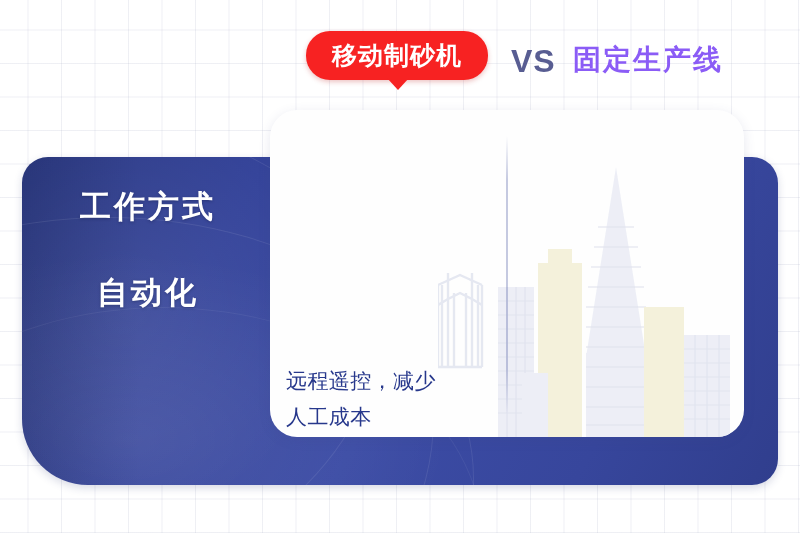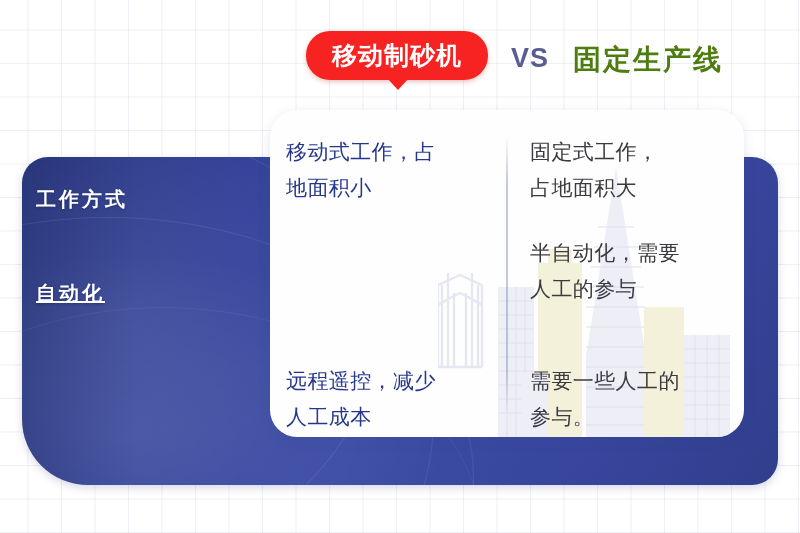--- a/index.html
+++ b/index.html
@@ -78,33 +78,33 @@
     width: 0; height: 0;
     border-left: 11px solid transparent;
     border-right: 11px solid transparent;
     border-top: 12px solid #f72222;
   }
 
   .vs-label {
     position: absolute;
     left: 494px;
     top: 19px;
-    font-size: 27px;
+    font-size: 32px;
     font-weight: bold;
     color: #585d92;
     letter-spacing: 1px;
   }
 
   .right-title {
     position: absolute;
     left: 556px;
     top: 17px;
     font-size: 28px;
     font-weight: bold;
-    color: #4d7c0f;
+    color: #8b5cf6;
     letter-spacing: 2px;
     white-space: nowrap;
   }
 
   
   .blue-panel {
     position: absolute;
     left: 22px;
     top: 157px;
     width: 756px;
@@ -140,29 +140,30 @@
     left: 0; top: 0;
     width: 118px; height: 328px;
     background: linear-gradient(90deg, rgba(20,30,80,0.22) 0%, rgba(20,30,80,0) 100%);
   }
 
   
   .row-label {
     position: absolute;
     left: 36px;
     width: 224px;
+    text-align: center;
     color: #ffffff;
-    font-size: 20px;
+    font-size: 31px;
     font-weight: bold;
     letter-spacing: 3px;
     white-space: nowrap;
     text-shadow: 0 1px 3px rgba(15,22,60,0.35);
   }
   .row-label.r0 { top: 186px; }
-  .row-label.r1 { top: 280px; text-decoration: underline; }
+  .row-label.r1 { top: 272px; }
   .row-label.r2 { top: 375px; }
 
   
   .white-card {
     position: absolute;
     left: 270px;
     top: 110px;
     width: 474px;
     height: 327px;
     background: #fefefe;
@@ -289,30 +290,20 @@
         <path d="M246 182 H292 M246 196 H292 M246 210 H292 M246 224 H292 M246 238 H292 M246 252 H292"></path>
         <path d="M257 168 V270 M269 168 V270 M281 168 V270"></path>
       </g>
 
       <rect x="84" y="206" width="26" height="64" fill="#eceef6"></rect>
     </svg>
 
     <div class="card-divider"></div>
 
     <div class="col col-left">
-      <div class="cell c0 tone-blue">移动式工作，占
-地面积小</div>
       <div class="cell c2 tone-blue">远程遥控，减少
 人工成本</div>
     </div>
 
-    <div class="col col-right">
-      <div class="cell c0 tone-dark">固定式工作，
-占地面积大</div>
-      <div class="cell c1 tone-dark">半自动化，需要
-人工的参与</div>
-      <div class="cell c2 tone-dark">需要一些人工的
-参与。</div>
-    </div>
 
   </div>
 
 </div>
 
 </body></html>

